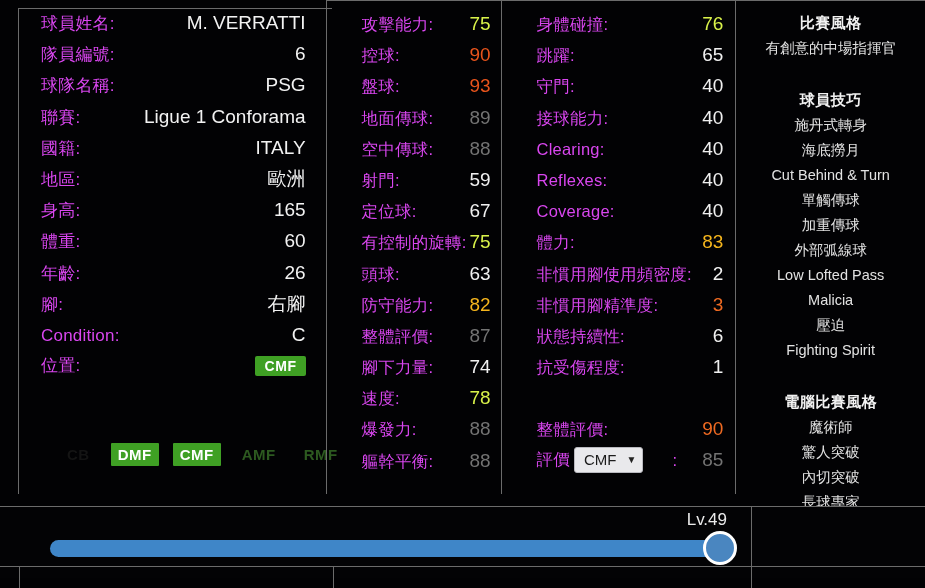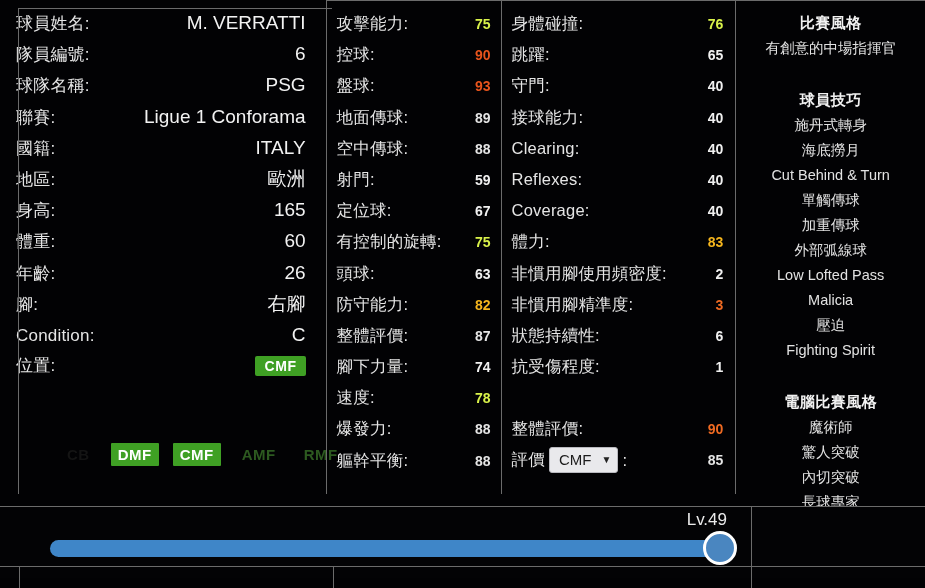--- a/index.html
+++ b/index.html
@@ -26,42 +26,42 @@
   .col-third { width:240px; }
   .col-style { width:194px; }
 
   .inner{padding:8px 14px 0 14px;}
 
   
   .row{
     display:flex;align-items:baseline;justify-content:space-between;
     height:30.6px;line-height:30.6px;white-space:nowrap;
   }
-  .lbl{font-size:16.5px;color:#e5e5e5;letter-spacing:.2px;}
+  .lbl{font-size:16.5px;color:#d946ef;letter-spacing:.2px;margin-left:25px;}
   .val{font-size:18px;color:#f2f2f2;text-align:right;}
 
   
   .col-bio .inner{padding:7px 20px 0 16px;}
   .col-bio .row{height:31.2px;line-height:31.2px;}
   .col-bio .lbl{font-size:17px;}
   .col-bio .val{font-size:19px;}
 
   
   .col-mid .inner{padding:7px 10px 0 10px;}
   .col-third .inner{padding:7px 12px 0 10px;}
   .col-mid .row,.col-third .row{height:31.2px;line-height:31.2px;}
   .col-mid .lbl,.col-third .lbl{font-size:16.5px;}
-  .col-mid .val,.col-third .val{font-size:14px;font-weight:700;}
+  .col-mid .val,.col-third .val{font-size:19px;font-weight:400;}
 
   .spacer-row{height:31.2px;}
 
   
   .v-white  {color:#f0f0f0;font-weight:400;}
   .v-yellow {color:#d9f24a;}
-  .v-gold   {color:#e5e5e5;}
+  .v-gold   {color:#737373;}
   .v-amber  {color:#f5b51d;}
   .v-orange {color:#ef6a22;}
   .v-red    {color:#e8541c;}
 
   
   .pos-badge{
     display:inline-block;background:#3fa024;color:#ffffff;
     font-size:14px;font-weight:bold;letter-spacing:.6px;
     padding:3px 9px;border-radius:2px;line-height:1;
     vertical-align:middle;

